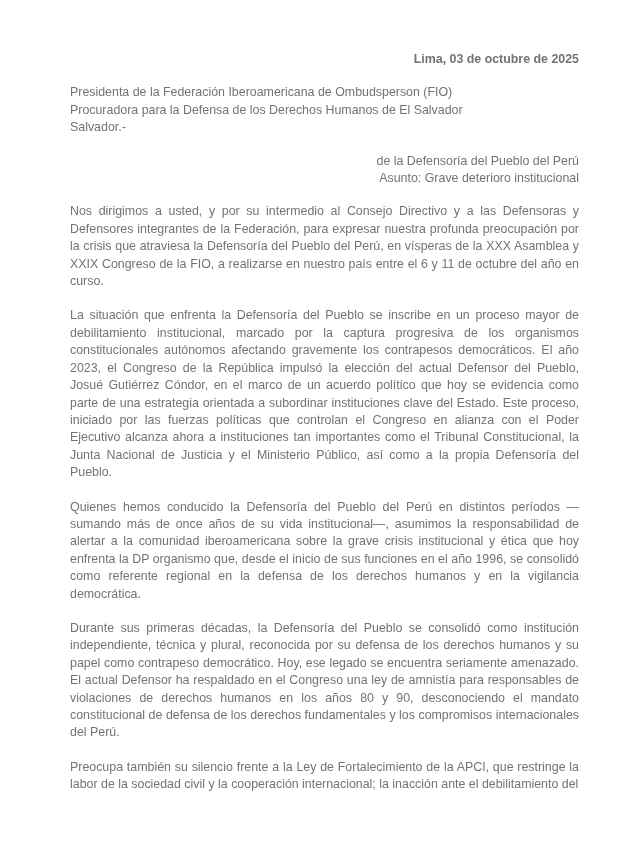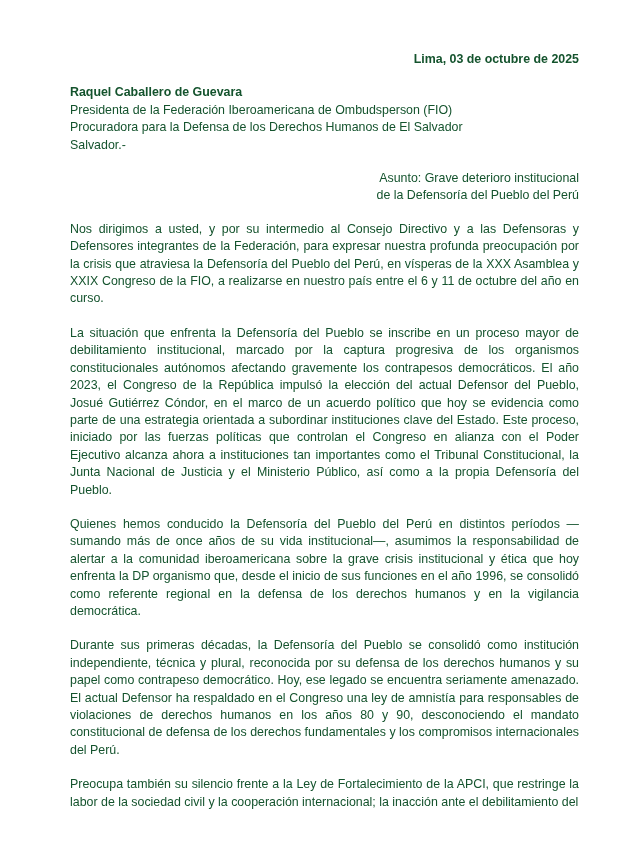--- a/index.html
+++ b/index.html
@@ -15,21 +15,21 @@
   }
   .page {
     box-sizing: border-box;
     width: 640px;
     height: 866px;
     background: #ffffff;
     padding: 51px 61px 0 70px;
     font-family: "Liberation Sans", "DejaVu Sans", sans-serif;
     font-size: 12.4px;
     line-height: 17.4px;
-    color: #14532d;
+    color: #737373;
   }
   .date-line {
     text-align: right;
     font-weight: bold;
     margin: 0 0 16px 0;
   }
   .recipient-block {
     margin: 0 0 16px 0;
   }
   .recipient-block .bold {
@@ -48,29 +48,28 @@
   }
 </style>
 </head>
 <body>
 
 <div class="page">
 
   <div class="date-line">Lima, 03 de octubre de 2025</div>
 
   <div class="recipient-block">
-    <div class="bold">Raquel Caballero de Guevara</div>
     <div>Presidenta de la Federación Iberoamericana de Ombudsperson (FIO)</div>
     <div>Procuradora para la Defensa de los Derechos Humanos de El Salvador</div>
     <div>Salvador.-</div>
   </div>
 
   <div class="subject-block">
+    <div>de la Defensoría del Pueblo del Perú</div>
     <div>Asunto: Grave deterioro institucional</div>
-    <div>de la Defensoría del Pueblo del Perú</div>
   </div>
 
 
   <p class="body-para">Nos dirigimos a usted, y por su intermedio al Consejo Directivo y a las Defensoras y Defensores integrantes de la Federación, para expresar nuestra profunda preocupación por la crisis que atraviesa la Defensoría del Pueblo del Perú, en vísperas de la XXX Asamblea y XXIX Congreso de la FIO, a realizarse en nuestro país entre el 6 y 11 de octubre del año en curso.</p>
 
   <p class="body-para">La situación que enfrenta la Defensoría del Pueblo se inscribe en un proceso mayor de debilitamiento institucional, marcado por la captura progresiva de los organismos constitucionales autónomos afectando gravemente los contrapesos democráticos. El año 2023, el Congreso de la República impulsó la elección del actual Defensor del Pueblo, Josué Gutiérrez Cóndor, en el marco de un acuerdo político que hoy se evidencia como parte de una estrategia orientada a subordinar instituciones clave del Estado. Este proceso, iniciado por las fuerzas políticas que controlan el Congreso en alianza con el Poder Ejecutivo alcanza ahora a instituciones tan importantes como el Tribunal Constitucional, la Junta Nacional de Justicia y el Ministerio Público, así como a la propia Defensoría del Pueblo.</p>
 
   <p class="body-para">Quienes hemos conducido la Defensoría del Pueblo del Perú en distintos períodos — sumando más de once años de su vida institucional—, asumimos la responsabilidad de alertar a la comunidad iberoamericana sobre la grave crisis institucional y ética que hoy enfrenta la DP organismo que, desde el inicio de sus funciones en el año 1996, se consolidó como referente regional en la defensa de los derechos humanos y en la vigilancia democrática.</p>
 
   <p class="body-para">Durante sus primeras décadas, la Defensoría del Pueblo se consolidó como institución independiente, técnica y plural, reconocida por su defensa de los derechos humanos y su papel como contrapeso democrático. Hoy, ese legado se encuentra seriamente amenazado. El actual Defensor ha respaldado en el Congreso una ley de amnistía para responsables de violaciones de derechos humanos en los años 80 y 90, desconociendo el mandato constitucional de defensa de los derechos fundamentales y los compromisos internacionales del Perú.</p>

